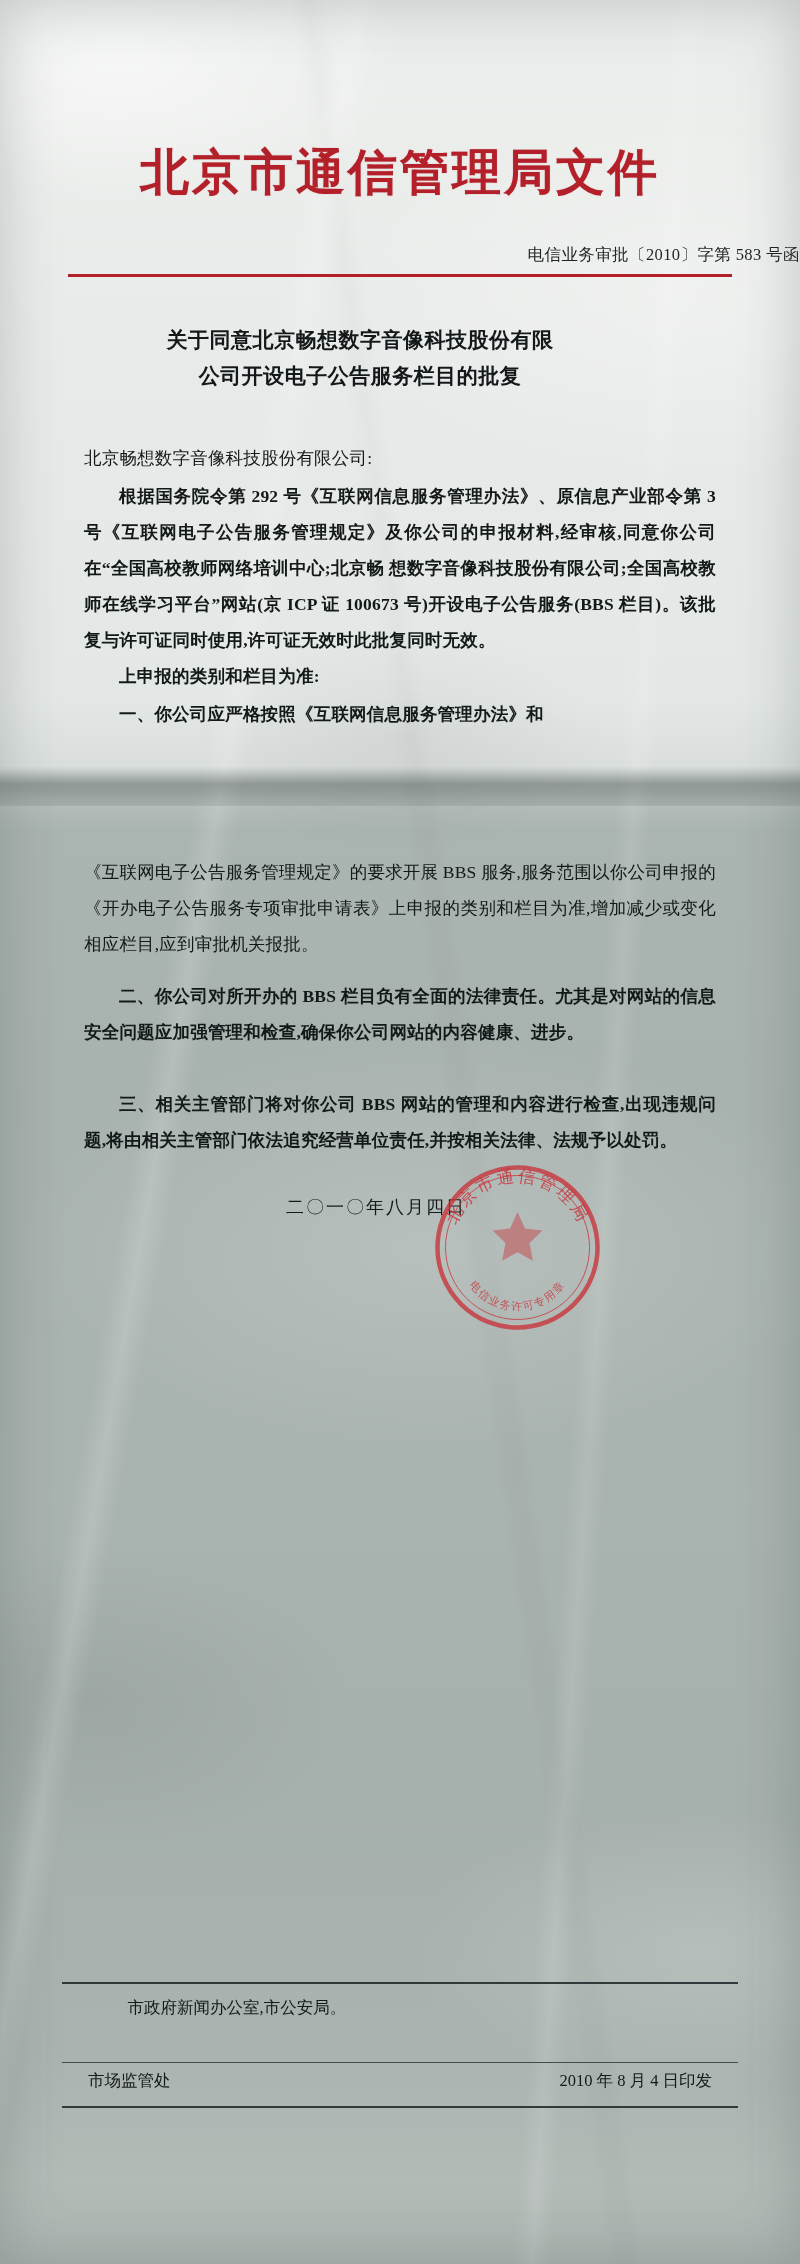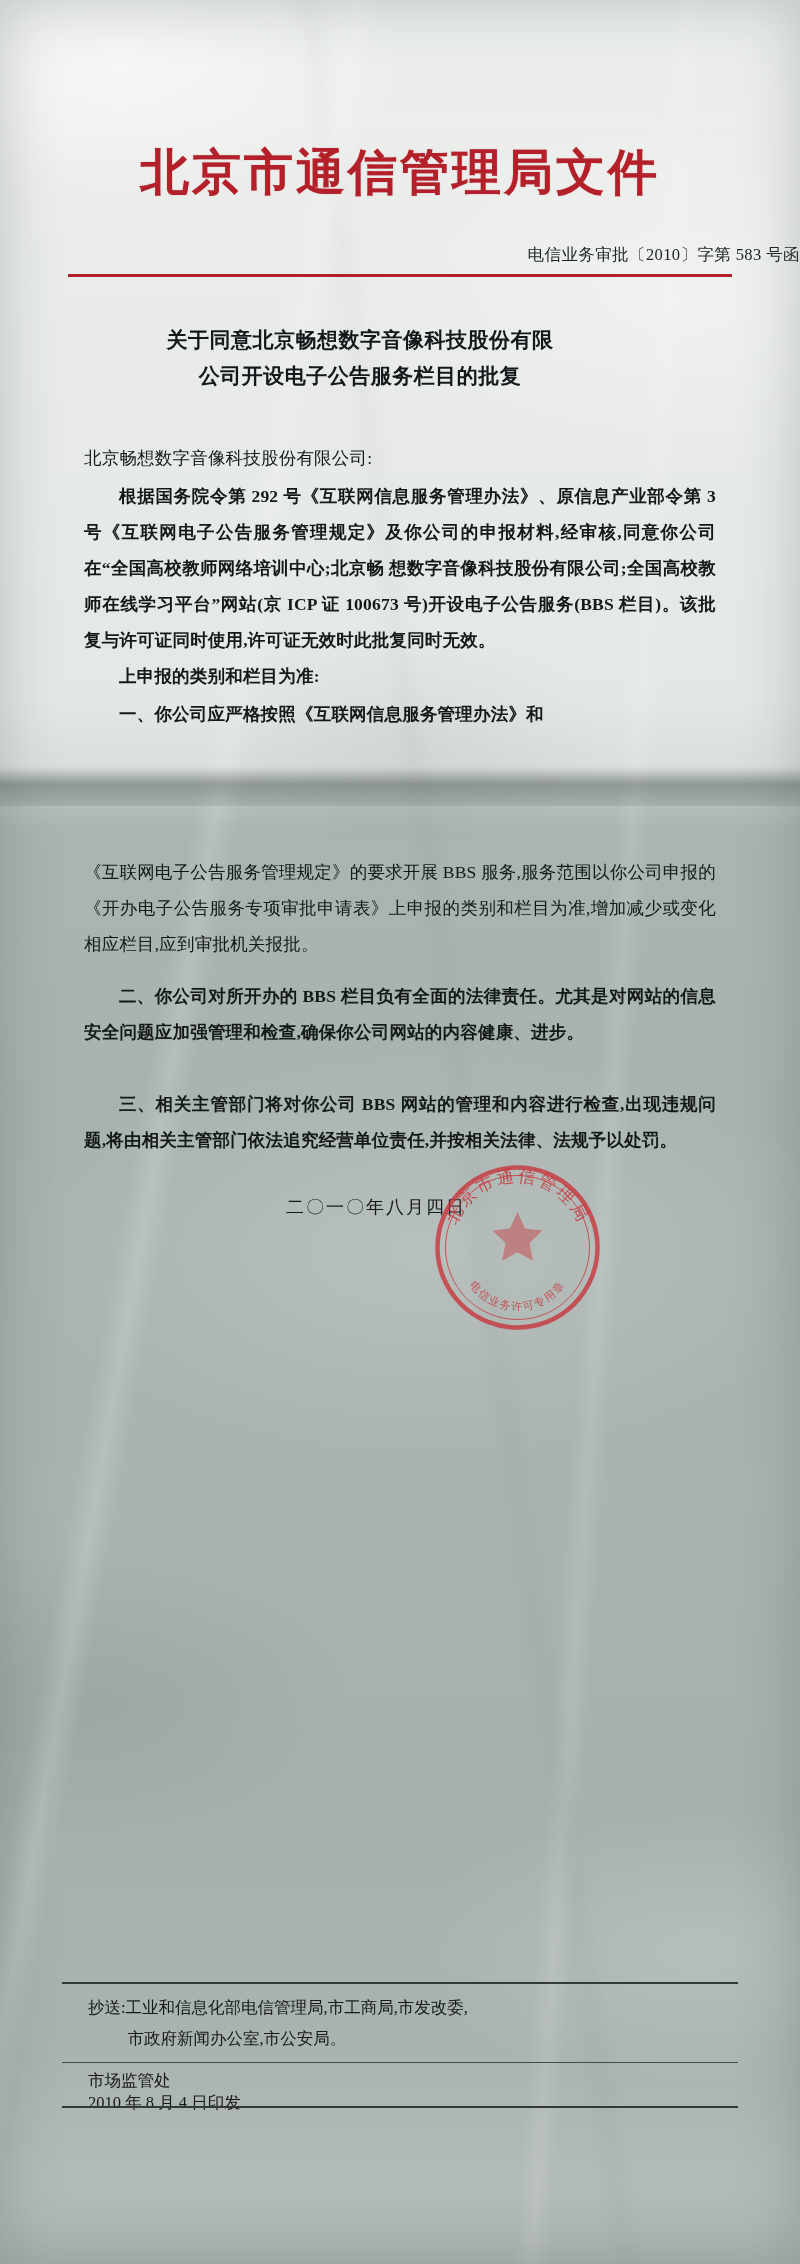--- a/index.html
+++ b/index.html
@@ -181,21 +181,20 @@
     background: #444a4a;
   }
   .footer-bottom {
     position: absolute;
     left: 88px; top: 2070px;
     width: 624px;
     display: flex;
     justify-content: space-between;
     font-size: 16.5px;
     color: #15191b;
-    flex-direction: column;
   }
   .footer-rule-bottom {
     position: absolute;
     left: 62px; top: 2106px;
     width: 676px; height: 2px;
     background: #33393a;
   }
 
   
   .vignette {
@@ -270,23 +269,20 @@
         <textPath href="#sealArcTop" startOffset="50%" text-anchor="middle">北京市通信管理局</textPath>
       </text>
       <text font-family="DejaVu Serif, serif" font-size="11" fill="#c8333a" opacity="0.78" letter-spacing="1.5">
         <textPath href="#sealArcBottom" startOffset="50%" text-anchor="middle">电信业务许可专用章</textPath>
       </text>
     </svg>
   </div>
 
   <div class="footer-rule-top"></div>
   <div class="footer-cc">
-    <div>
-      <span class="cc-label">抄送:</span><span>工业和信息化部电信管理局,市工商局,市发改委,</span>
-    </div>
     <div class="cc-line2">市政府新闻办公室,市公安局。</div>
   </div>
 
   <div class="footer-rule-mid"></div>
 
   <div class="footer-bottom">
     <span>市场监管处</span>
     <span>2010 年 8 月 4 日印发</span>
   </div>
 

